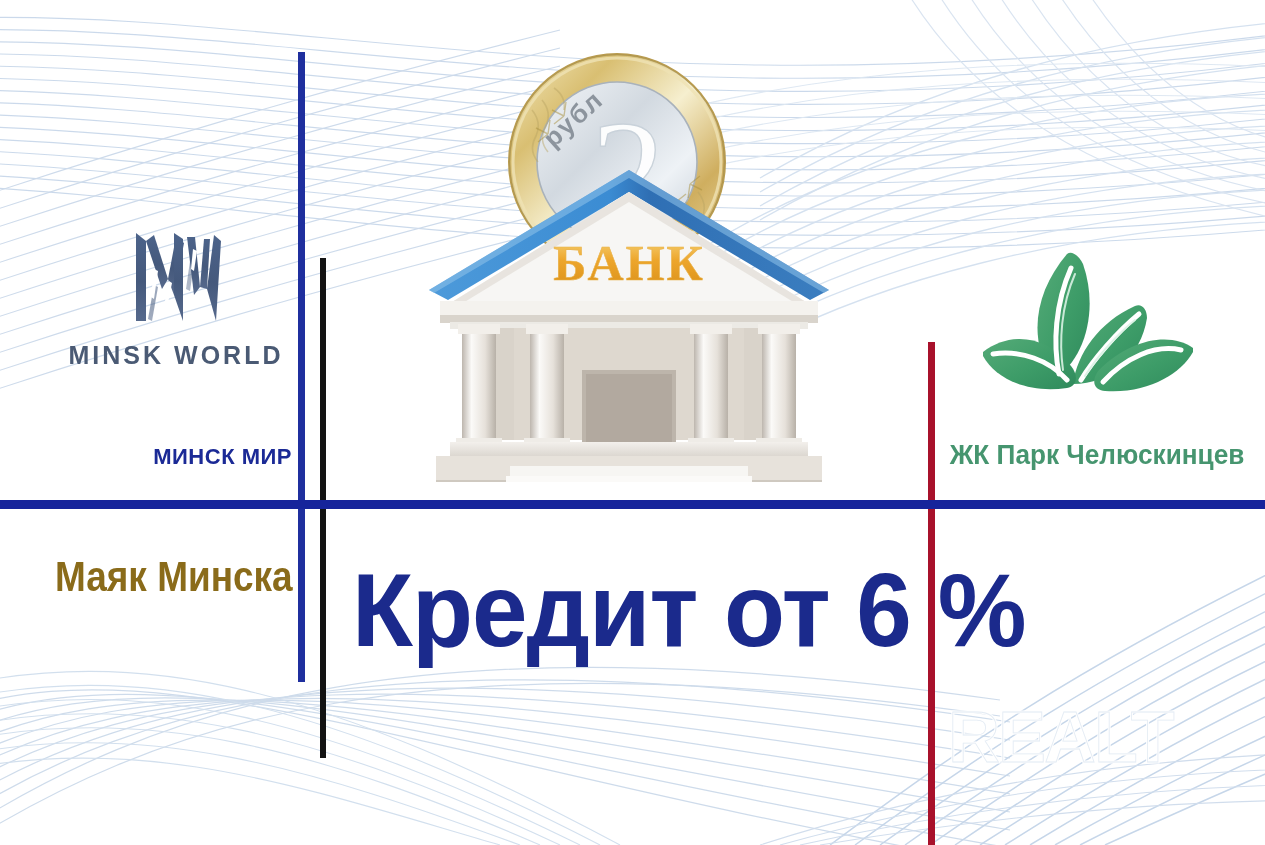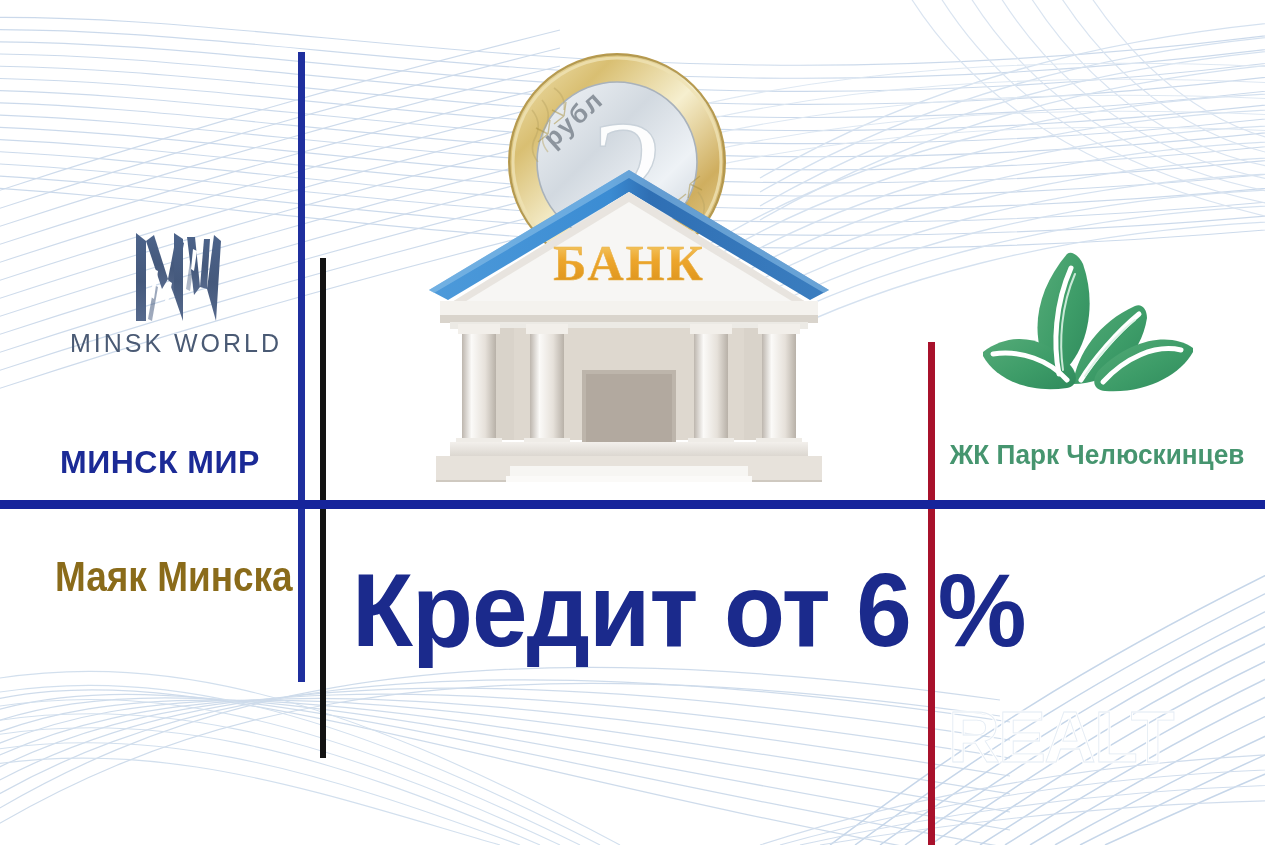--- a/index.html
+++ b/index.html
@@ -51,32 +51,33 @@
 
   
   .mw-block{
     position:absolute;
     left:60px; top:225px;
     width:232px;
     text-align:center;
   }
   .mw-mark{ display:block; margin:0 auto; }
   .mw-wordmark{
+    margin-top:12px;
     font-size:25px;
     letter-spacing:3px;
-    font-weight:400;
+    font-weight:700;
     color:#4a5a74;
     white-space:nowrap;
   }
   .minsk-mir{
     position:absolute;
     left:60px; top:444px;
     width:232px;
-    text-align:left;
-    font-size:32px;
+    text-align:right;
+    font-size:22px;
     font-weight:700;
     color:#1b2a96;
     letter-spacing:0.5px;
     white-space:nowrap;
   }
   .mayak{
     position:absolute;
     left:40px; top:553px;
     width:250px;
     text-align:center;

